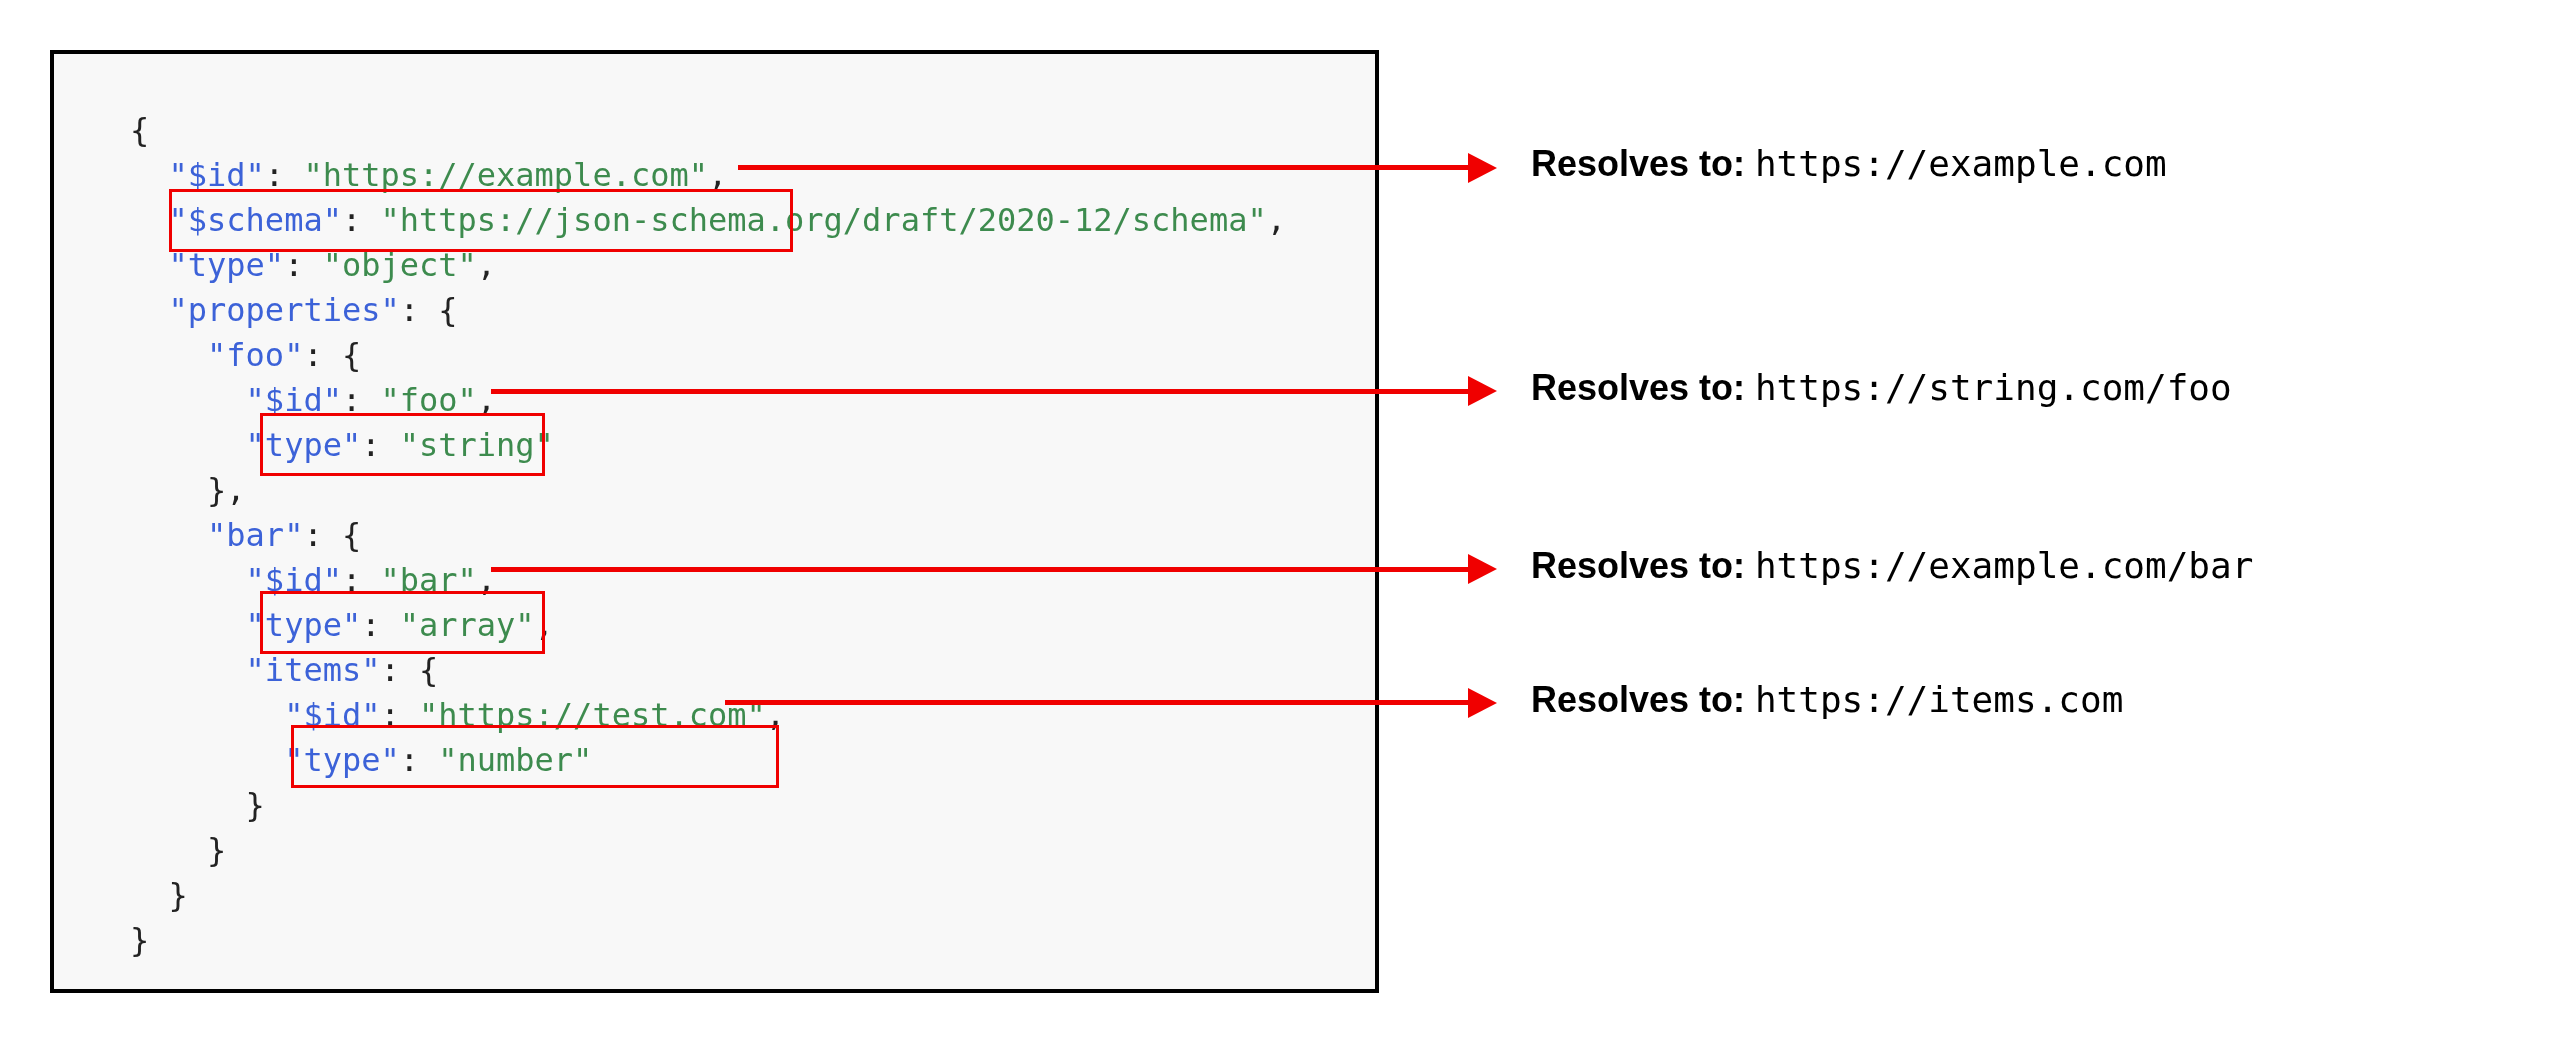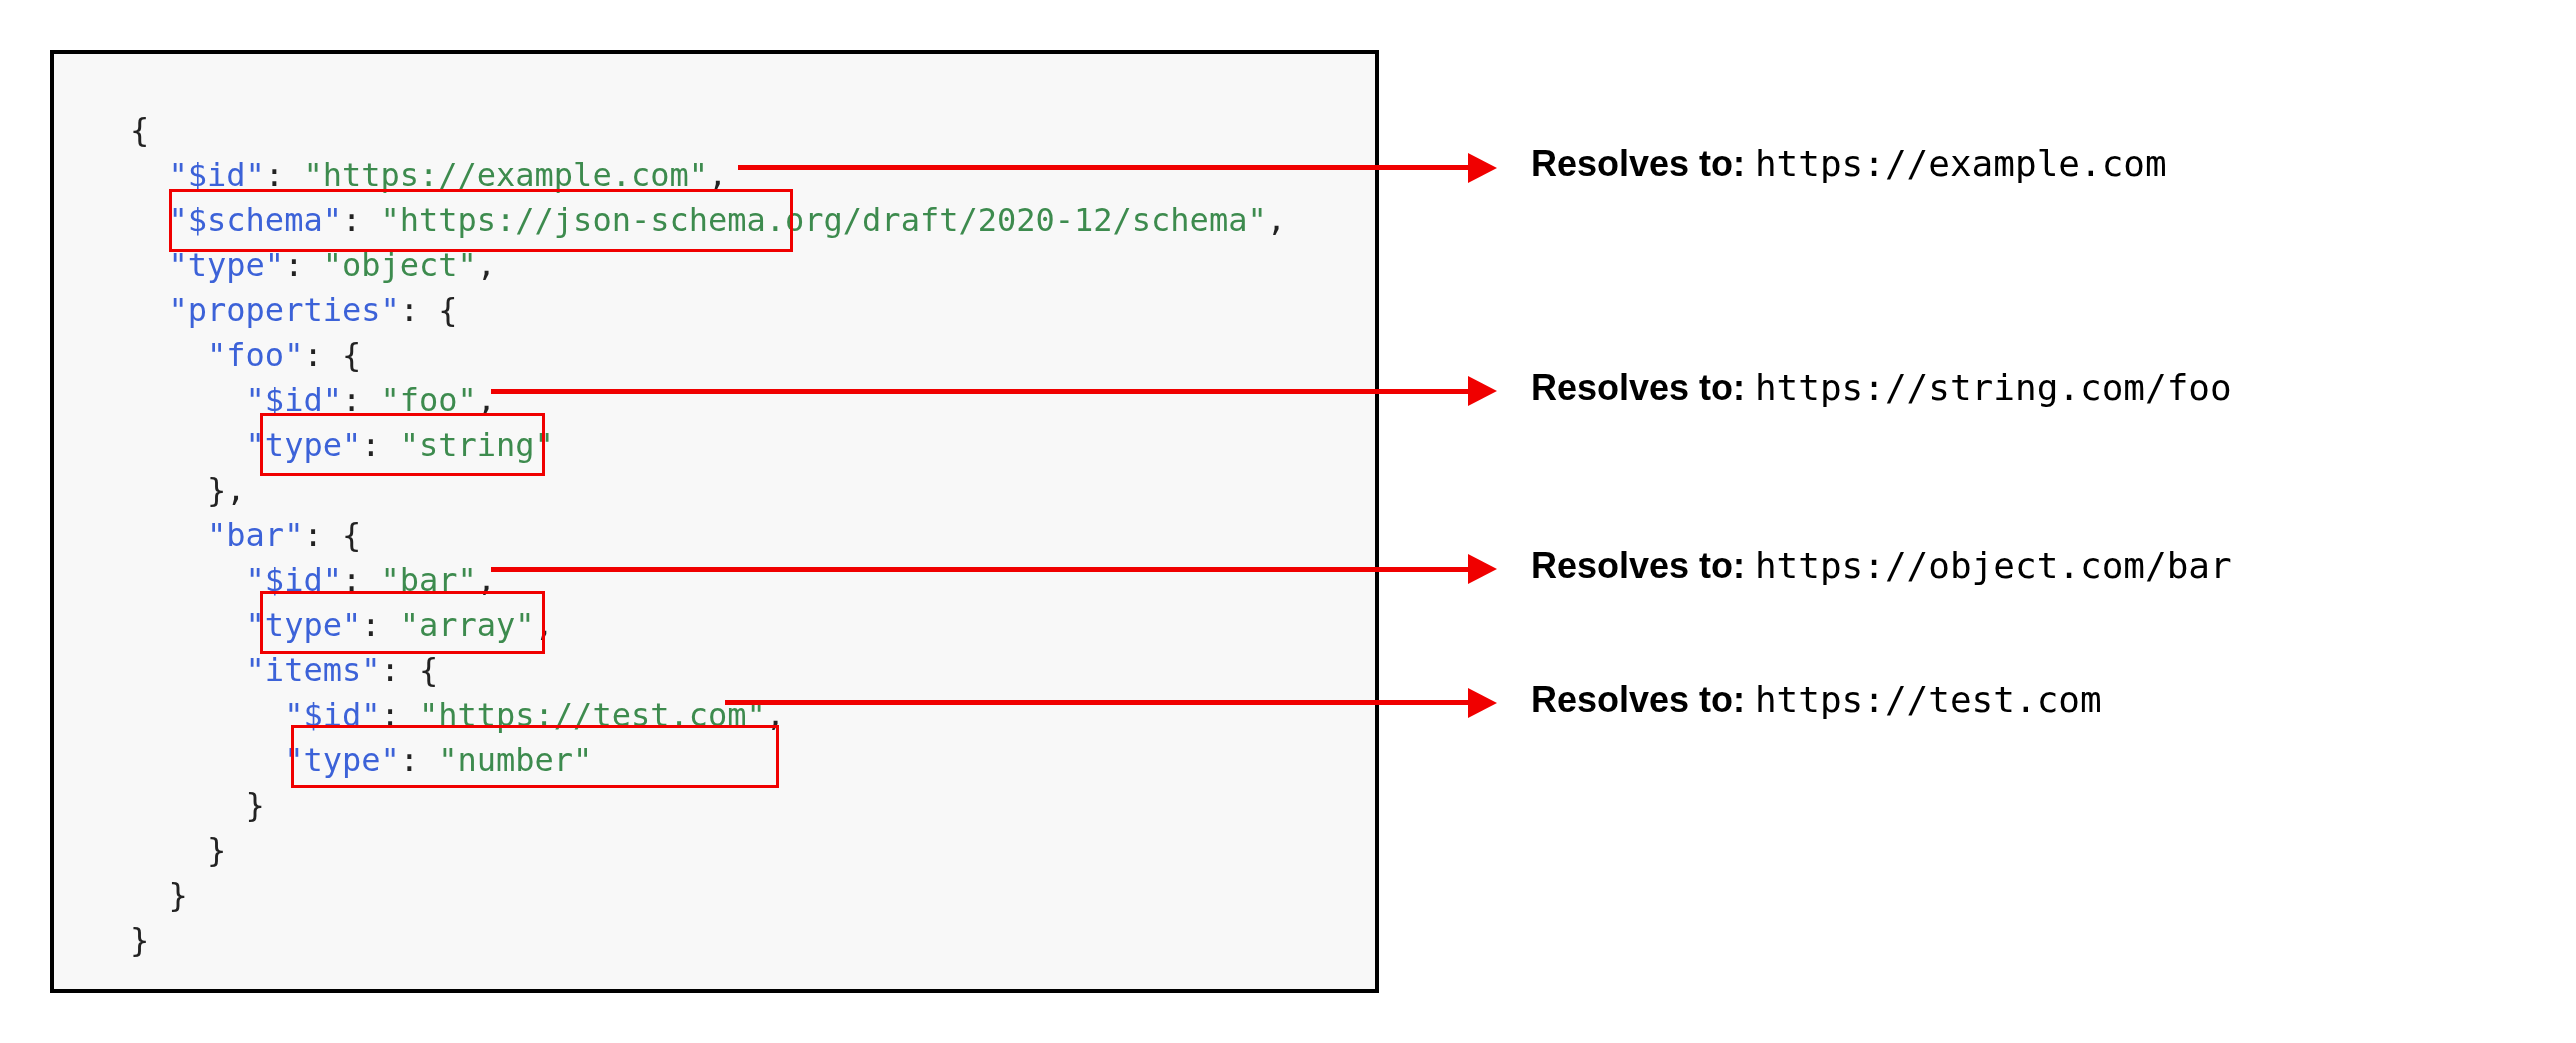--- a/index.html
+++ b/index.html
@@ -134,18 +134,18 @@
 <div class="connector" id="conn-4"></div>
 <div class="arrowhead" id="arr-4"></div>
 
 <div class="annotation" id="ann-1">
   <span class="ann-label">Resolves to:</span><span class="ann-value">https://example.com</span>
 </div>
 <div class="annotation" id="ann-2">
   <span class="ann-label">Resolves to:</span><span class="ann-value">https://string.com/foo</span>
 </div>
 <div class="annotation" id="ann-3">
-  <span class="ann-label">Resolves to:</span><span class="ann-value">https://object.com/bar</span>
+  <span class="ann-label">Resolves to:</span><span class="ann-value">https://example.com/bar</span>
 </div>
 <div class="annotation" id="ann-4">
-  <span class="ann-label">Resolves to:</span><span class="ann-value">https://test.com</span>
+  <span class="ann-label">Resolves to:</span><span class="ann-value">https://items.com</span>
 </div>
 
 
 </body></html>

